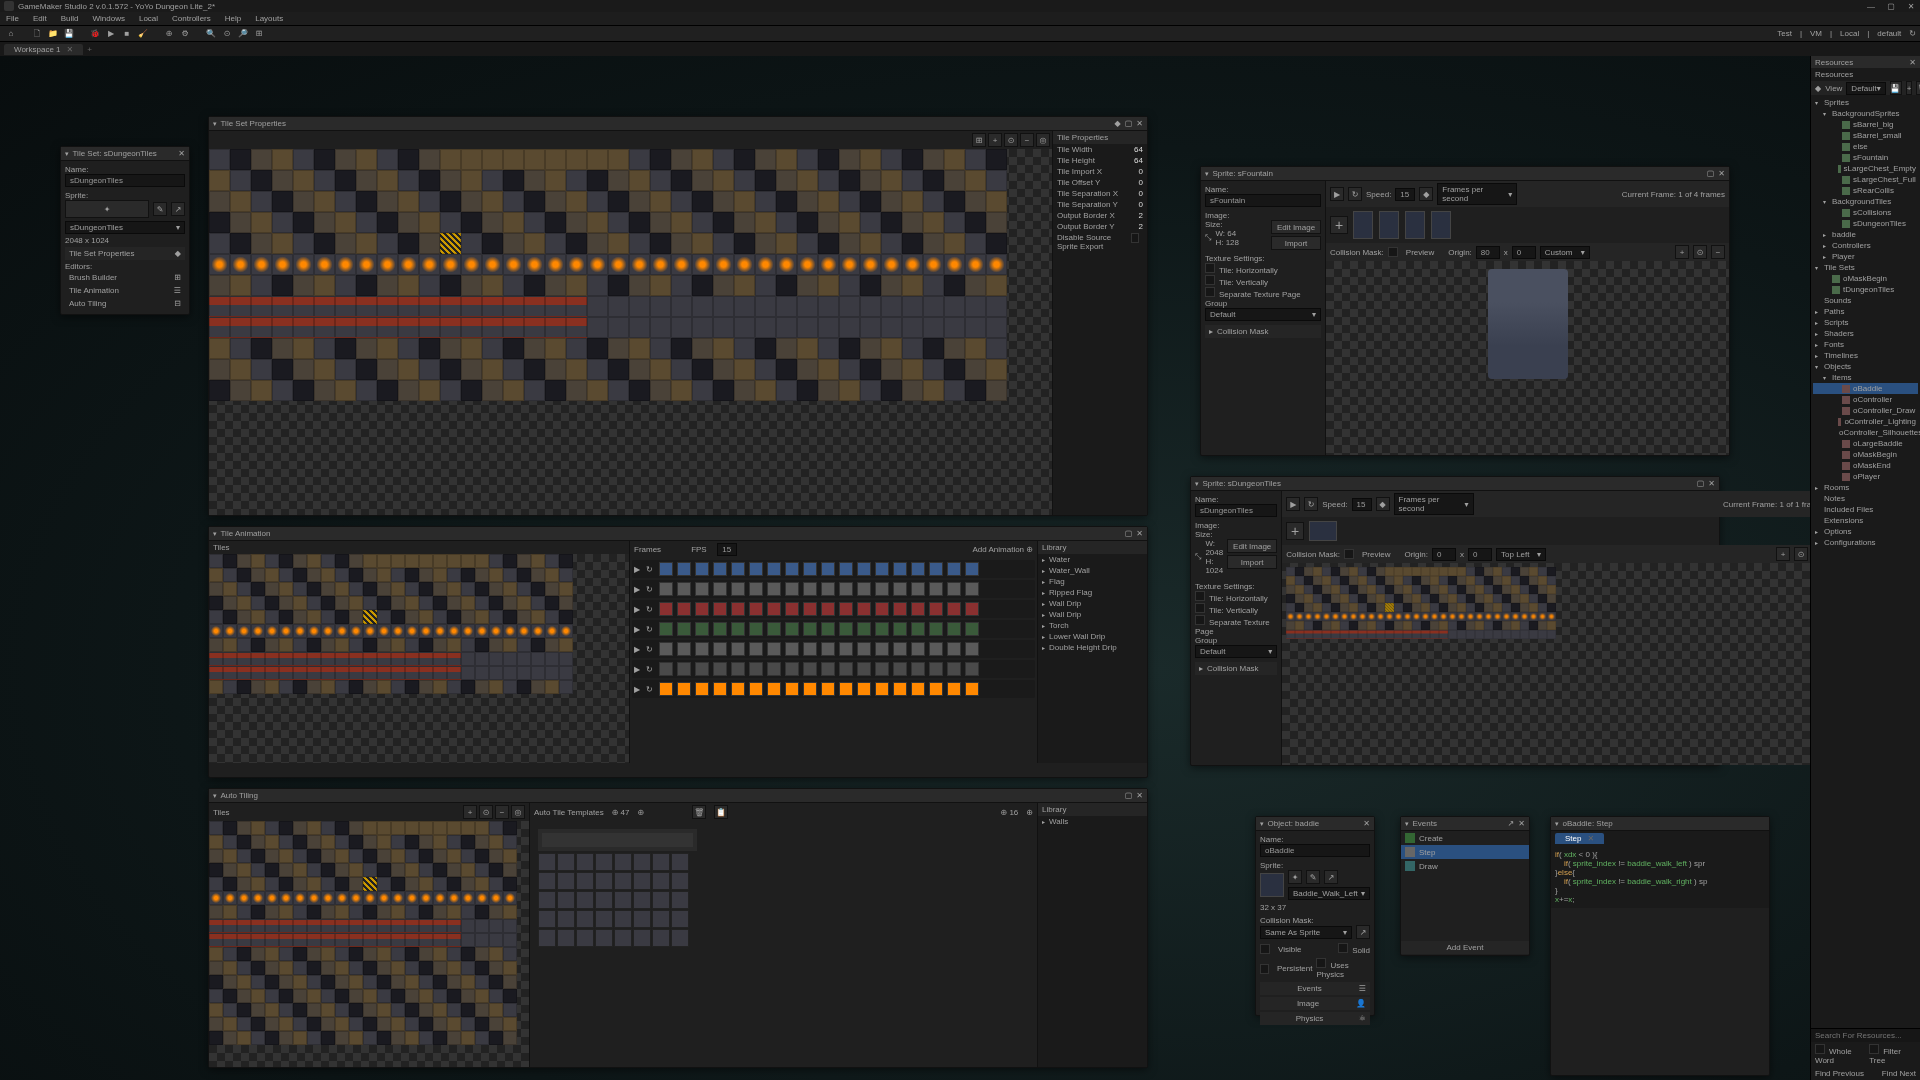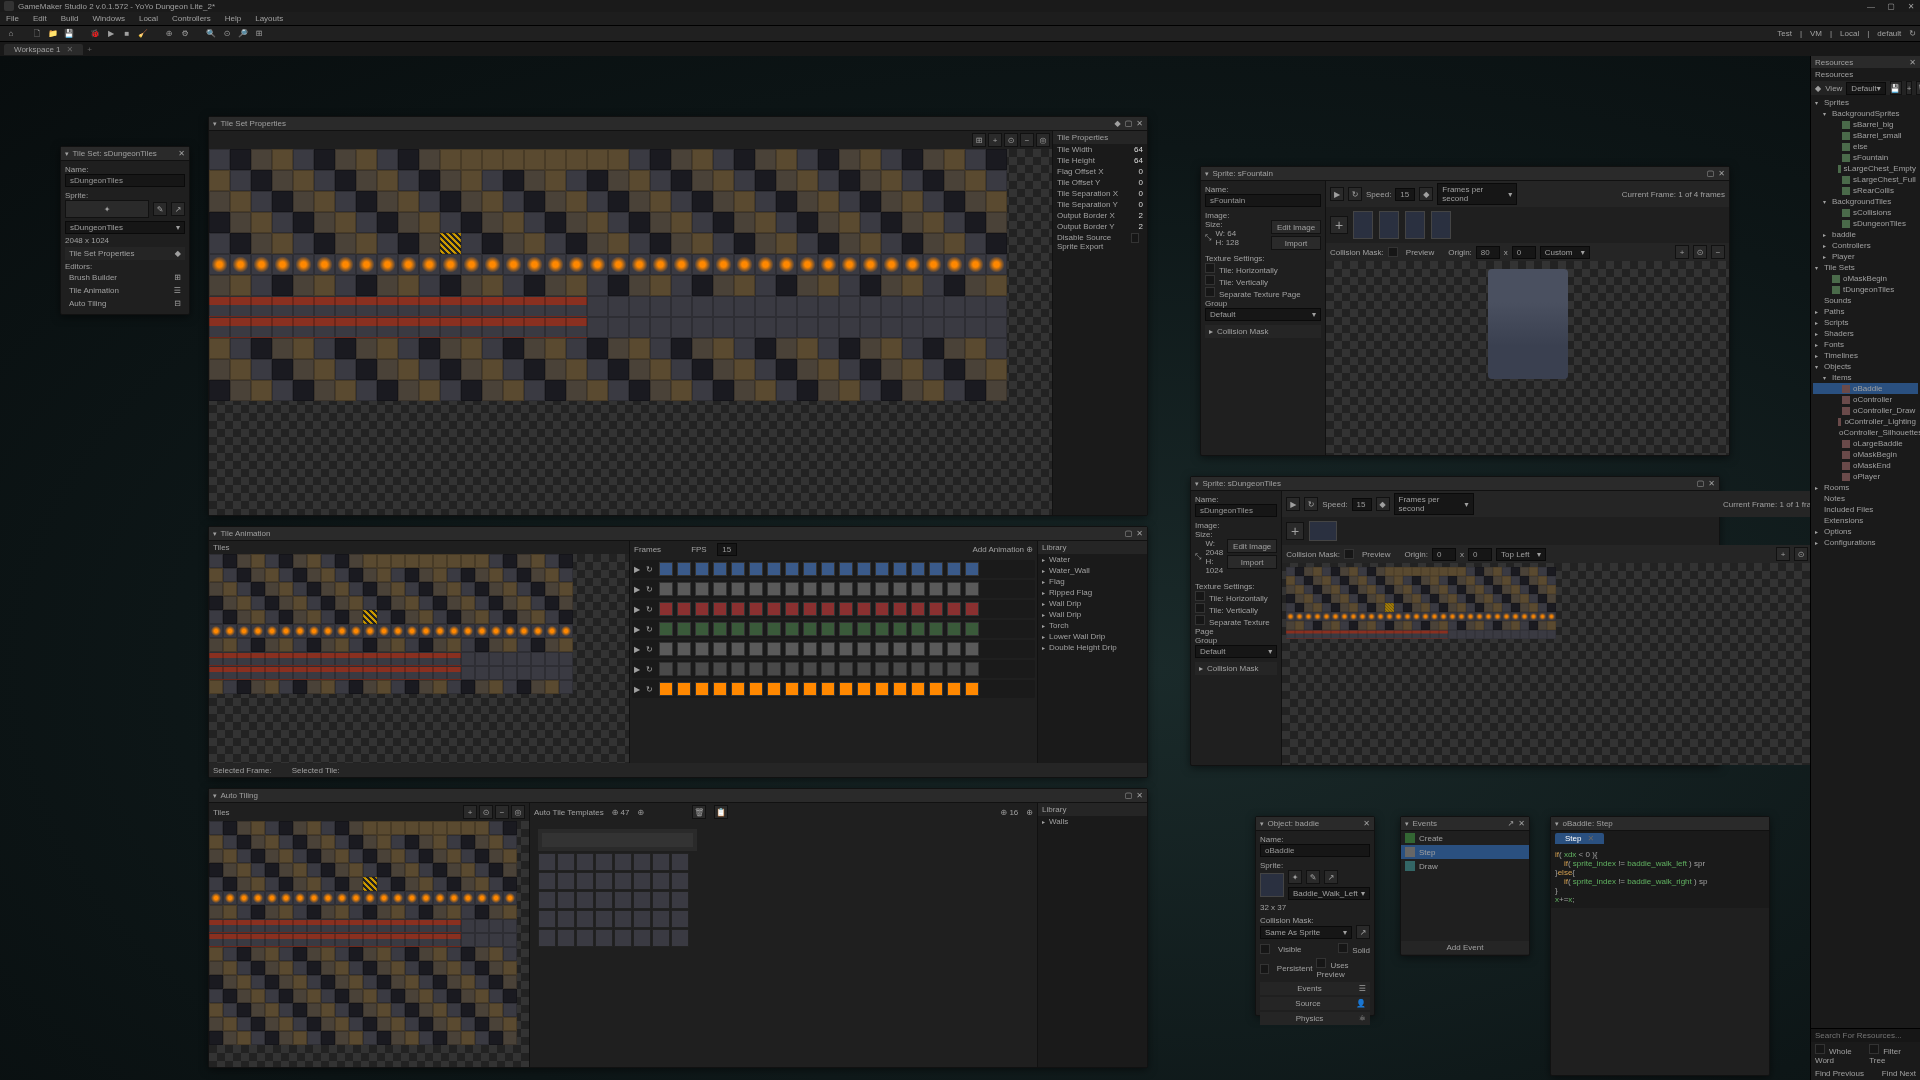--- a/index.html
+++ b/index.html
@@ -703,21 +703,21 @@
       <div id="tile-props">
             <div class="prop-row">
               <span>Tile Width</span>
               <span class="val">64</span>
             </div>
             <div class="prop-row">
               <span>Tile Height</span>
               <span class="val">64</span>
             </div>
             <div class="prop-row">
-              <span>Flag Offset X</span>
+              <span>Tile Import X</span>
               <span class="val">0</span>
             </div>
             <div class="prop-row">
               <span>Tile Offset Y</span>
               <span class="val">0</span>
             </div>
             <div class="prop-row">
               <span>Tile Separation X</span>
               <span class="val">0</span>
             </div>
@@ -1211,24 +1211,20 @@
             <div class="lib-item">Flag</div>
             <div class="lib-item">Ripped Flag</div>
             <div class="lib-item">Wall Drip</div>
             <div class="lib-item">Wall Drip</div>
             <div class="lib-item">Torch</div>
             <div class="lib-item">Lower Wall Drip</div>
             <div class="lib-item">Double Height Drip</div>
           </div>
     </div>
   </div>
-  <div style="height:14px; background:#252525; display:flex; gap:20px; padding:0 4px; align-items:center;">
-    <span>Selected Frame:</span>
-    <span>Selected Tile:</span>
-  </div>
 </div>
 
 <div class="panel" style="left:208px; top:732px; width:940px; height:280px;">
   <div class="panel-hdr">
     <span class="arrow">▾</span>
     <span>Auto Tiling</span>
     <div class="ctrls">
           <span>▢</span>
           <span>✕</span>
         </div>
@@ -2166,28 +2162,28 @@
       <div class="btn-box">↗</div>
     </div>
     <div class="field-row" style="margin-top:4px">
       <span class="checkbox"></span>
           <span>Visible</span>
       <span style="margin-left:auto"><span class="checkbox"></span><span>Solid</span></span>
     </div>
     <div class="field-row">
       <span class="checkbox"></span>
           <span>Persistent</span>
-      <span style="margin-left:auto"><span class="checkbox"></span><span>Uses Preview</span></span>
+      <span style="margin-left:auto"><span class="checkbox"></span><span>Uses Physics</span></span>
     </div>
     <div class="section-hdr">
           <span style="flex:1;text-align:center">Events</span>
           <span>☰</span>
         </div>
     <div class="section-hdr">
-          <span style="flex:1;text-align:center">Source</span>
+          <span style="flex:1;text-align:center">Image</span>
           <span>👤</span>
         </div>
     <div class="section-hdr">
           <span style="flex:1;text-align:center">Physics</span>
           <span>⚛</span>
         </div>
   </div>
 </div>
 
 <div class="panel" style="left:1400px; top:760px; width:130px; height:140px;">

